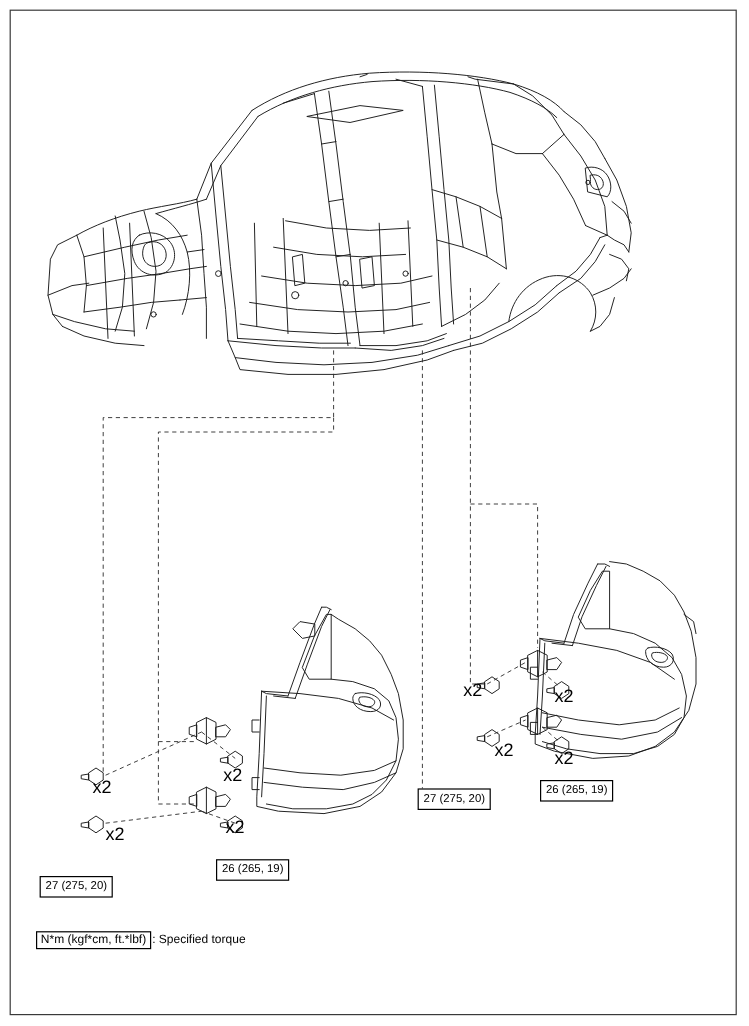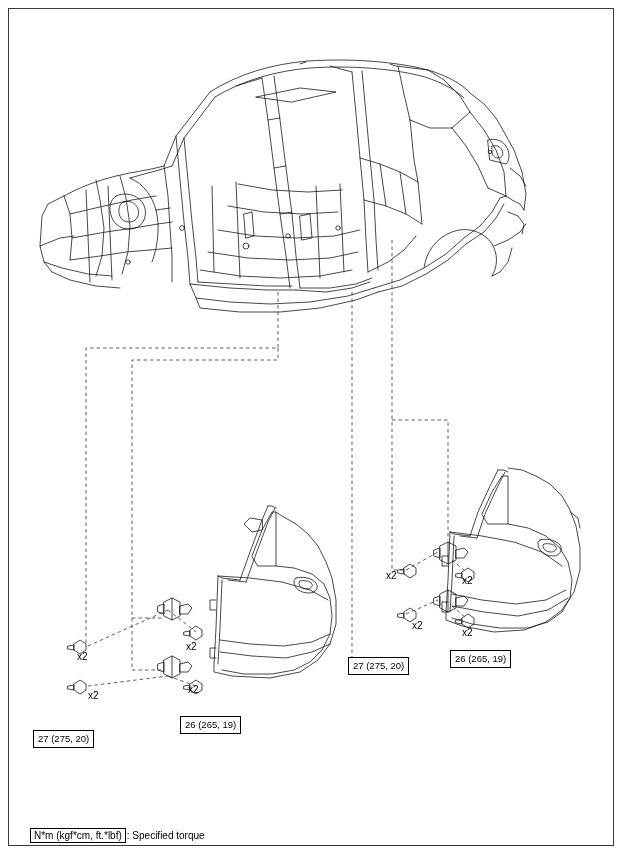--- a/index.html
+++ b/index.html
@@ -41,28 +41,28 @@
     border: 1px solid #000;
     background: #fff;
     font-size: 9.5px;
     line-height: 13px;
     padding: 1px 4px 2px 4px;
     white-space: nowrap;
     box-sizing: border-box;
   }
   .xlabel {
     position: absolute;
-    font-size: 10px;
+    font-size: 15px;
     line-height: 11px;
     white-space: nowrap;
   }
   .legend {
     position: absolute;
     left: 30px;
-    top: 829px;
+    top: 777px;
     font-size: 10px;
     line-height: 14px;
     white-space: nowrap;
   }
   .legend .boxed {
     border: 1px solid #000;
     padding: 1px 3px;
     margin-right: 1px;
   }
 </style>

